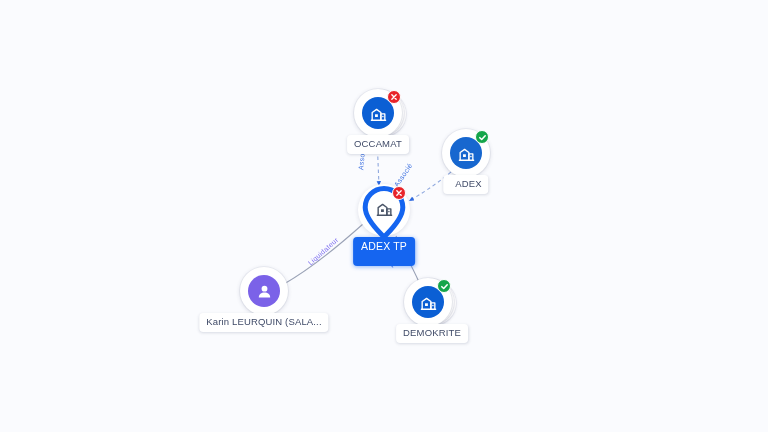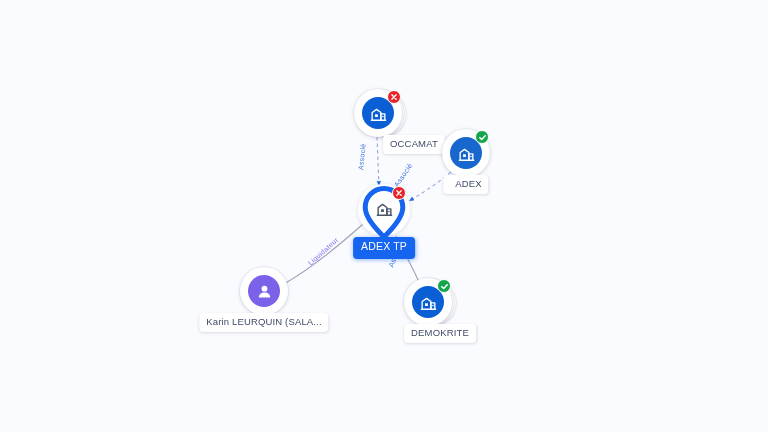--- a/index.html
+++ b/index.html
@@ -181,21 +181,21 @@
     box-shadow: 0 1px 3px rgba(40,50,90,.16);
     white-space: nowrap;
     cursor: pointer;
     letter-spacing: .15px;
   }
   .node-label.selected {
     background: #1565f0;
     color: #ffffff;
     box-shadow: 0 1px 4px rgba(21,101,240,.45);
     font-size: 10.5px;
-    padding: 4px 8px 7px 8px;
+    padding: 4px 8px 14px 8px;
   }
 </style>
 </head>
 <body>
 
 <div id="graph-canvas">
 
   <svg id="edge-layer" viewBox="0 0 768 432" xmlns="http://www.w3.org/2000/svg">
     <defs>
       <marker id="arrow-blue" viewBox="0 0 10 10" refX="9" refY="5" markerWidth="5" markerHeight="5" orient="auto-start-reverse">
@@ -237,21 +237,21 @@
             <rect x="16.7" y="15" width="1.7" height="1.7" fill="#ffffff"></rect>
           </svg>
         </div>
       </div>
       <div class="badge red">
         <svg width="8" height="8" viewBox="0 0 10 10" aria-hidden="true">
           <path d="M2.3 2.3 L7.7 7.7 M7.7 2.3 L2.3 7.7" stroke="#ffffff" stroke-width="1.7" stroke-linecap="round"></path>
         </svg>
       </div>
     </div>
-    <div class="node-label" style="left:0; top:22px;margin-left:36px;">OCCAMAT</div>
+    <div class="node-label" style="left:0; top:22px;">OCCAMAT</div>
   </div>
 
   <div class="node" style="left:466px; top:153px;">
     <div class="node-disc-wrap">
       <div class="node-disc">
         <div class="node-circle green">
           <svg width="19" height="19" viewBox="0 0 24 24" aria-hidden="true">
             <path d="M3 20.5h18" stroke="#ffffff" stroke-width="1.7" stroke-linecap="round" fill="none"></path>
             <path d="M4 20.5V10.8L9.6 6.8l5.4 4v9.7" stroke="#ffffff" stroke-width="1.7" stroke-linejoin="round" stroke-linecap="round" fill="none"></path>
             <path d="M15 20.5v-8h5v8" stroke="#ffffff" stroke-width="1.7" stroke-linejoin="round" stroke-linecap="round" fill="none"></path>
@@ -309,21 +309,21 @@
             <rect x="16.7" y="15" width="1.7" height="1.7" fill="#ffffff"></rect>
           </svg>
         </div>
       </div>
       <div class="badge green">
         <svg width="9" height="9" viewBox="0 0 10 10" aria-hidden="true">
           <path d="M2 5.2 L4.1 7.2 L8 3" stroke="#ffffff" stroke-width="1.7" fill="none" stroke-linecap="round" stroke-linejoin="round"></path>
         </svg>
       </div>
     </div>
-    <div class="node-label" style="left:12px; top:22px;">DEMOKRITE</div>
+    <div class="node-label" style="left:4px; top:22px;">DEMOKRITE</div>
   </div>
 
   <div class="node" style="left:264px; top:291px;">
     <div class="node-disc-wrap">
       <div class="node-disc">
         <div class="node-circle purple">
           <svg width="19" height="19" viewBox="0 0 24 24" aria-hidden="true">
             <circle cx="12" cy="8.4" r="3.7" fill="#ffffff"></circle>
             <path d="M4.8 19.6 C4.8 15.6 8 13.4 12 13.4 C16 13.4 19.2 15.6 19.2 19.6 Z" fill="#ffffff"></path>
           </svg>

